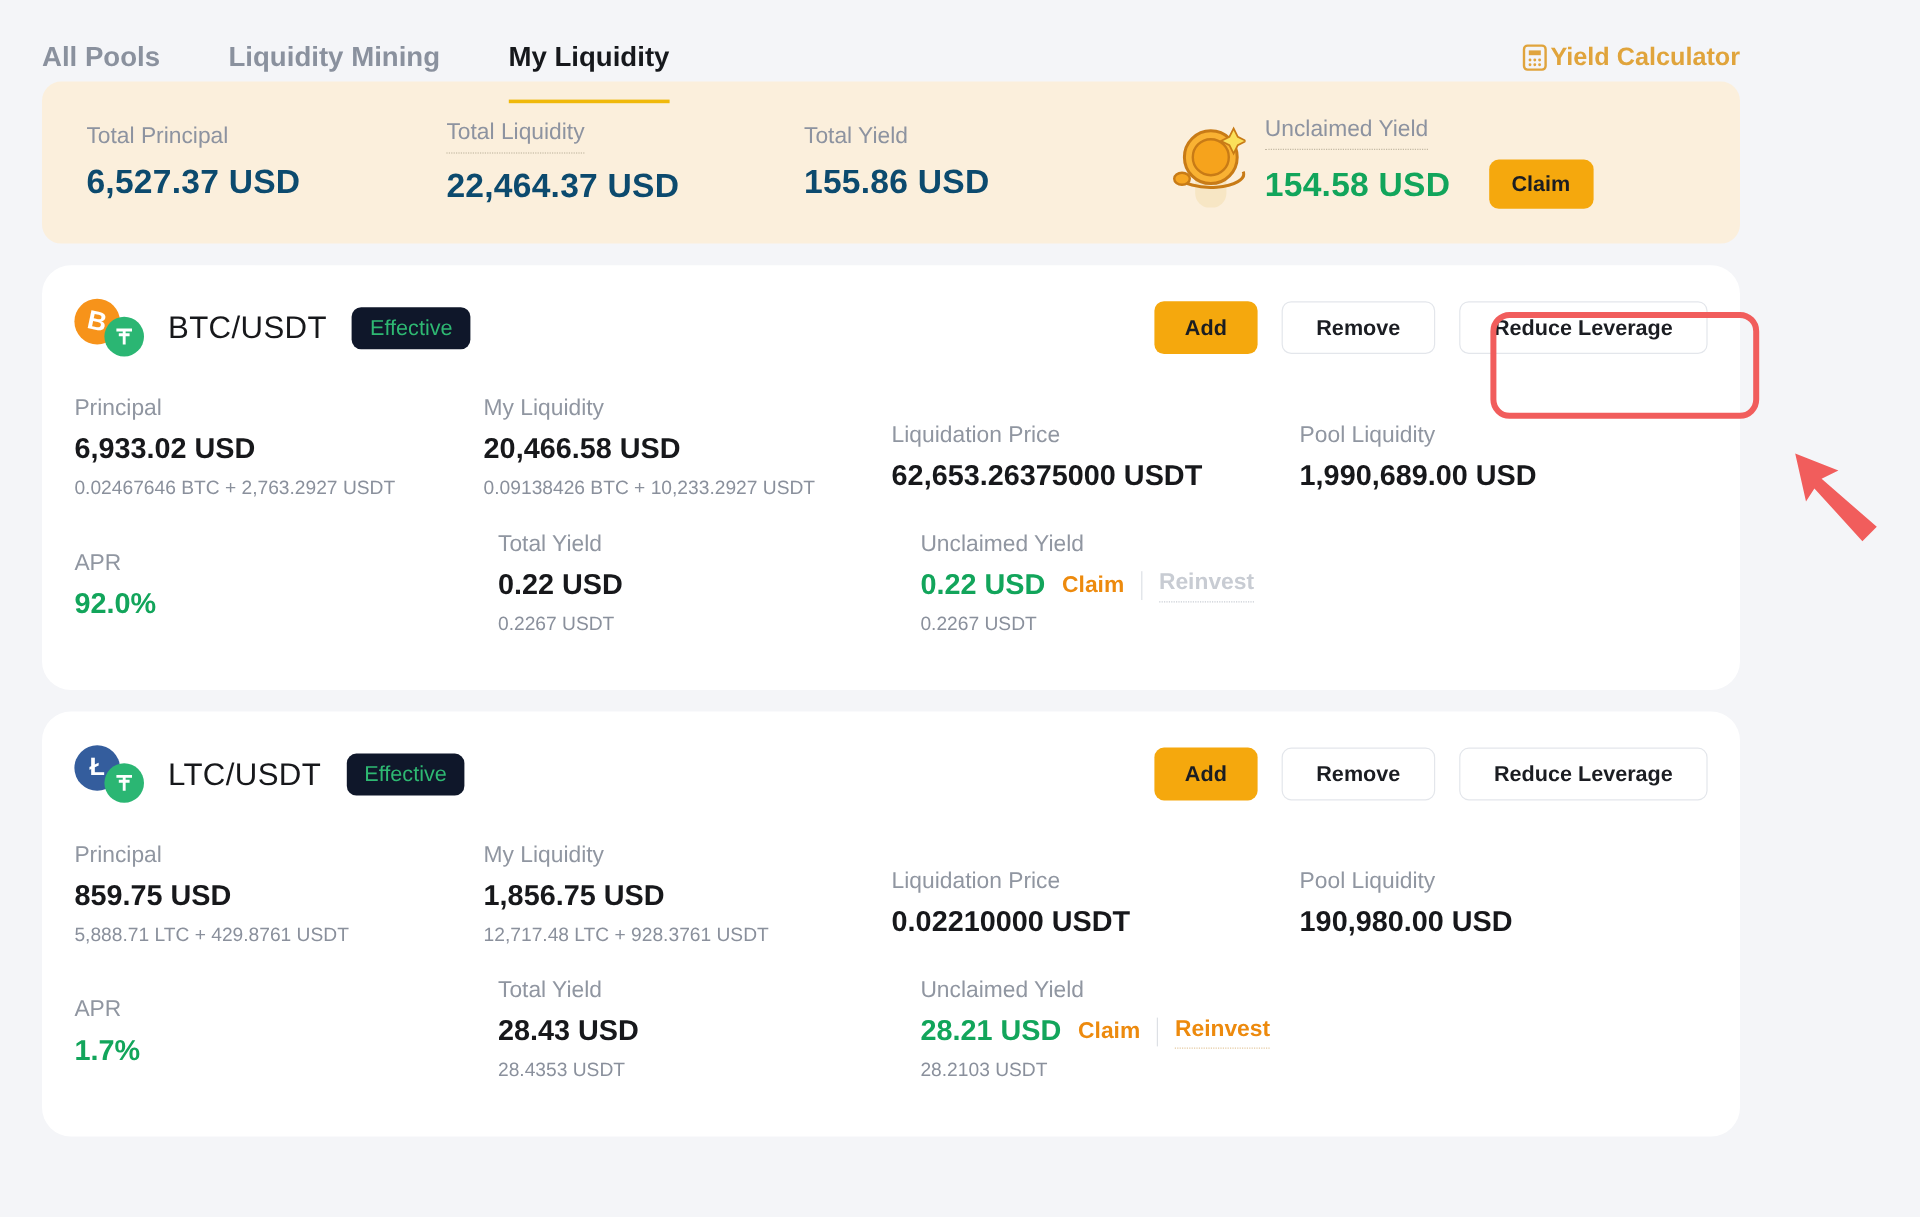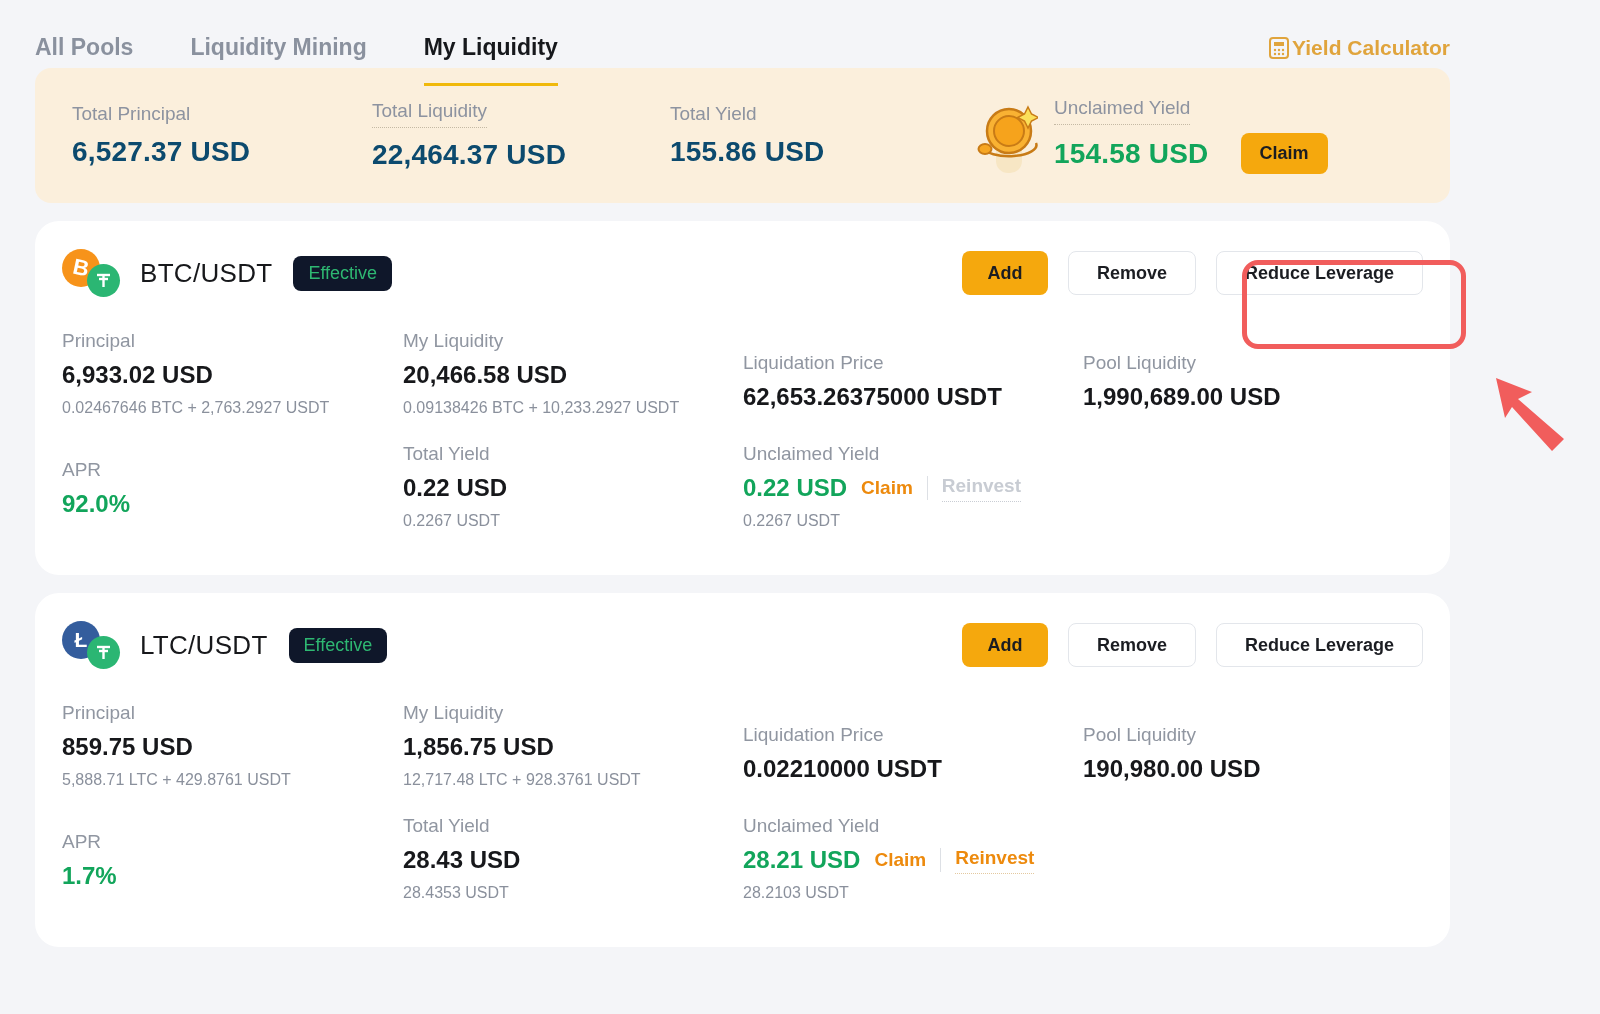--- a/index.html
+++ b/index.html
@@ -40,21 +40,21 @@
   .coin-a .sym { color:#fff; font-size:22px; font-weight:700; transform:rotate(12deg); }
   .coin-ltc .sym { transform:none; font-size:21px; }
   .pair-name { font-size:26px; font-weight:400; margin-left:18px; letter-spacing:.3px; }
   .badge { margin-left:21px; background:#0f172a; color:#2EB872; font-size:18px; padding:7px 15px; border-radius:8px; }
   .head-btns { margin-left:auto; display:flex; gap:20px; }
   .btn { height:44px; border-radius:8px; font-size:18px; font-weight:700; color:#1B1D22; cursor:pointer; font-family:"Liberation Sans",sans-serif; }
   .btn-add { width:86px; background:#F5A80D; border:none; }
   .btn-ghost { background:#fff; border:1px solid #E3E6EB; padding:0 28px; }
 
   .stats { display:grid; grid-template-columns:341px 340px 340px 1fr; margin-top:33px; }
-  .stats.r2 { margin-top:26px; }
+  .stats.r2 { margin-top:26px;gap:12px; }
   .stat .lbl { font-size:19px; color:#9096A1; }
   .stat .val { font-size:24px; font-weight:700; margin-top:9px; color:#17181B; }
   .stat .sub { font-size:16px; color:#8A909C; margin-top:10px; }
   .stat.low { padding-top:22px; }
   .stat.low2 { padding-top:16px; }
   .val.green { color:#12A55B; }
   .uy-row { display:flex; align-items:center; gap:14px; margin-top:9px; }
   .uy-row .val { margin-top:0; }
   .link { font-size:19px; font-weight:700; cursor:pointer; }
   .link.claim { color:#ED8A0D; }

